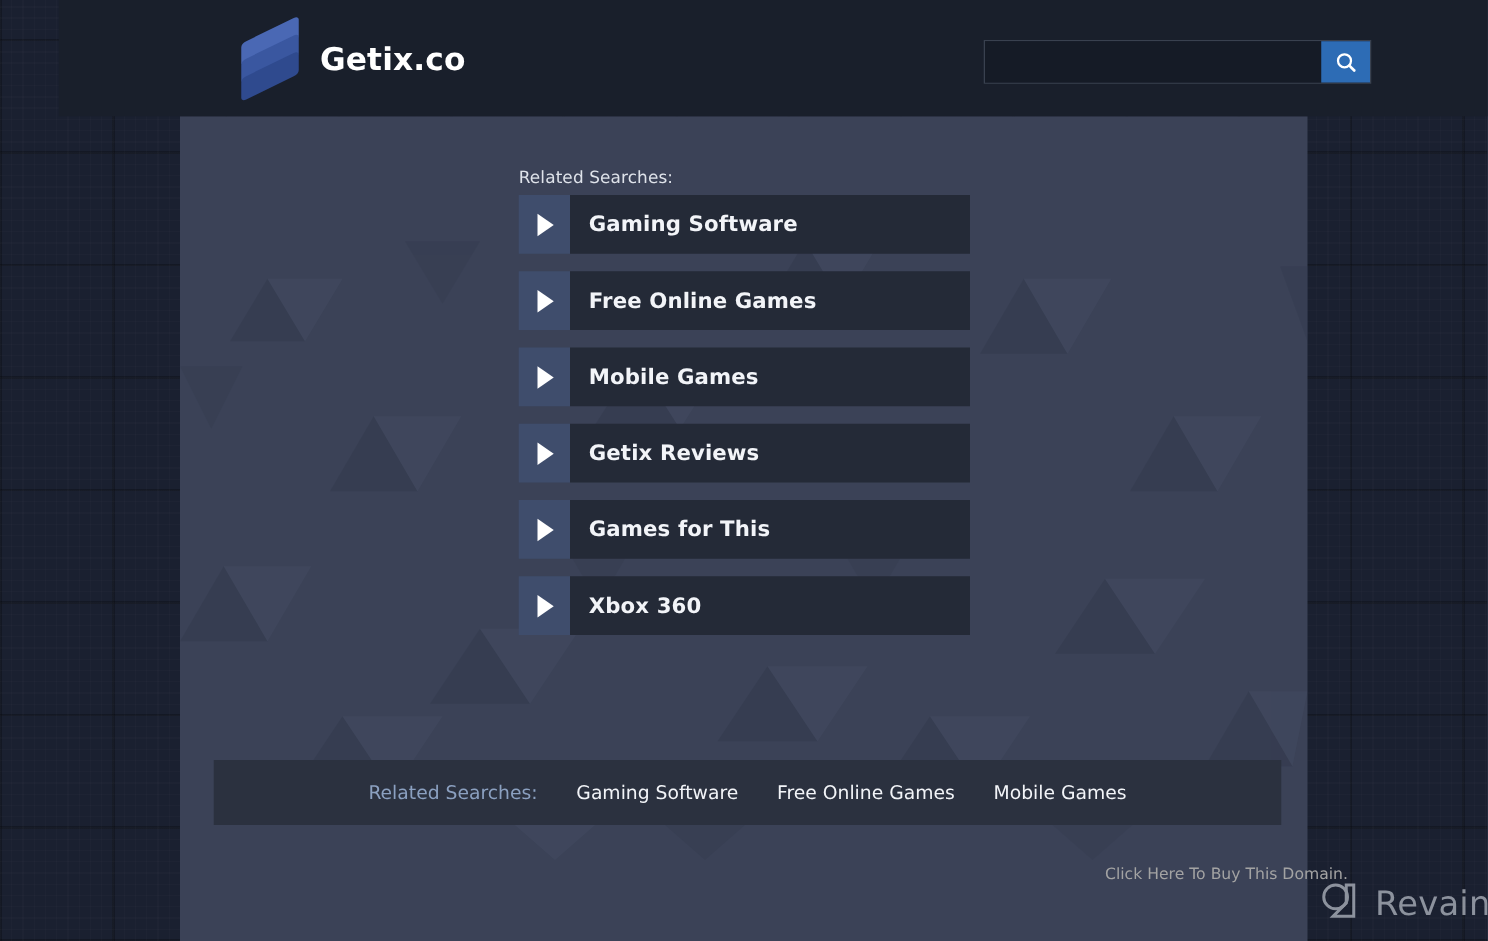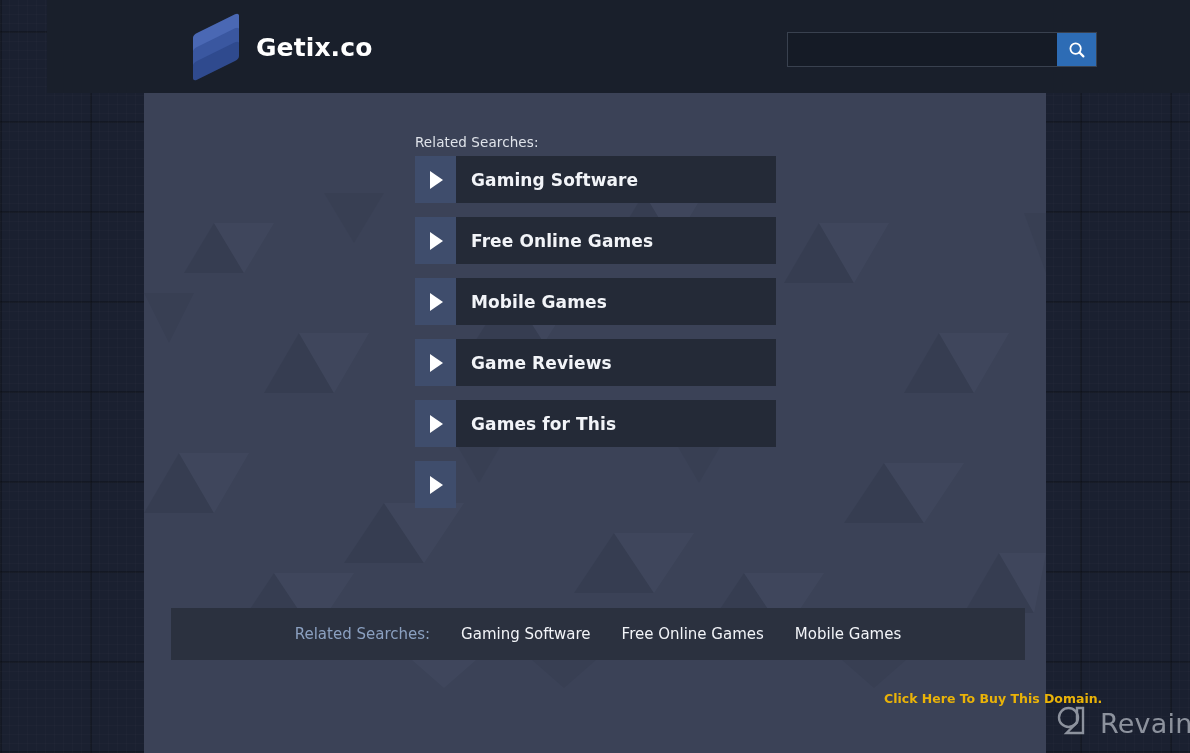--- a/index.html
+++ b/index.html
@@ -233,23 +233,23 @@
     text-decoration: none;
     cursor: pointer;
   }
   #footer-bar .fb-link:last-child { margin-right: 0; }
 
   
   #buy-domain {
     position: absolute;
     left: 884px;
     top: 691px;
-    color: #eab308;
+    color: #a3a3a3;
     font-size: 12.5px;
-    font-weight: bold;
+    font-weight: normal;
     text-decoration: none;
     white-space: nowrap;
     z-index: 6;
     cursor: pointer;
   }
 
   
   #watermark {
     position: absolute;
     left: 1053px;
@@ -374,37 +374,40 @@
           <span class="rs-text">Mobile Games</span>
         </span>
       </a>
 
 
       <a class="rs-row" href="#">
         <span class="rs-arrow">
             <span class="tri"></span>
           </span>
         <span class="rs-box">
-          <span class="rs-text">Game Reviews</span>
+          <span class="rs-text">Getix Reviews</span>
         </span>
       </a>
 
       <a class="rs-row" href="#">
         <span class="rs-arrow">
             <span class="tri"></span>
           </span>
         <span class="rs-box">
           <span class="rs-text">Games for This</span>
         </span>
       </a>
 
       <a class="rs-row" href="#">
         <span class="rs-arrow">
             <span class="tri"></span>
           </span>
+        <span class="rs-box">
+          <span class="rs-text">Xbox 360</span>
+        </span>
       </a>
 
     </div>
 
     <div id="footer-bar">
       <span class="fb-label">Related Searches:</span>
       <a class="fb-link" href="#">Gaming Software</a>
       <a class="fb-link" href="#">Free Online Games</a>
       <a class="fb-link" href="#">Mobile Games</a>
     </div>

